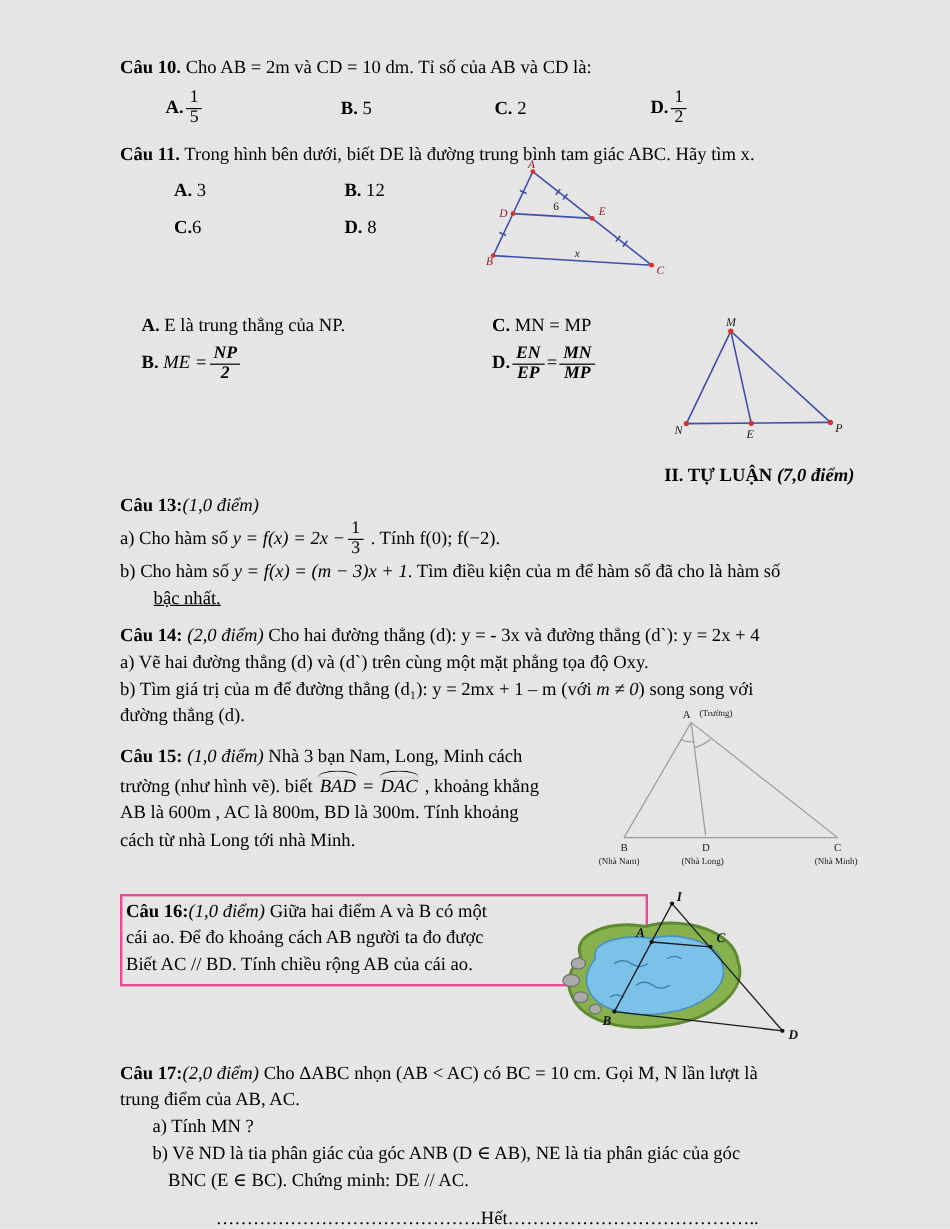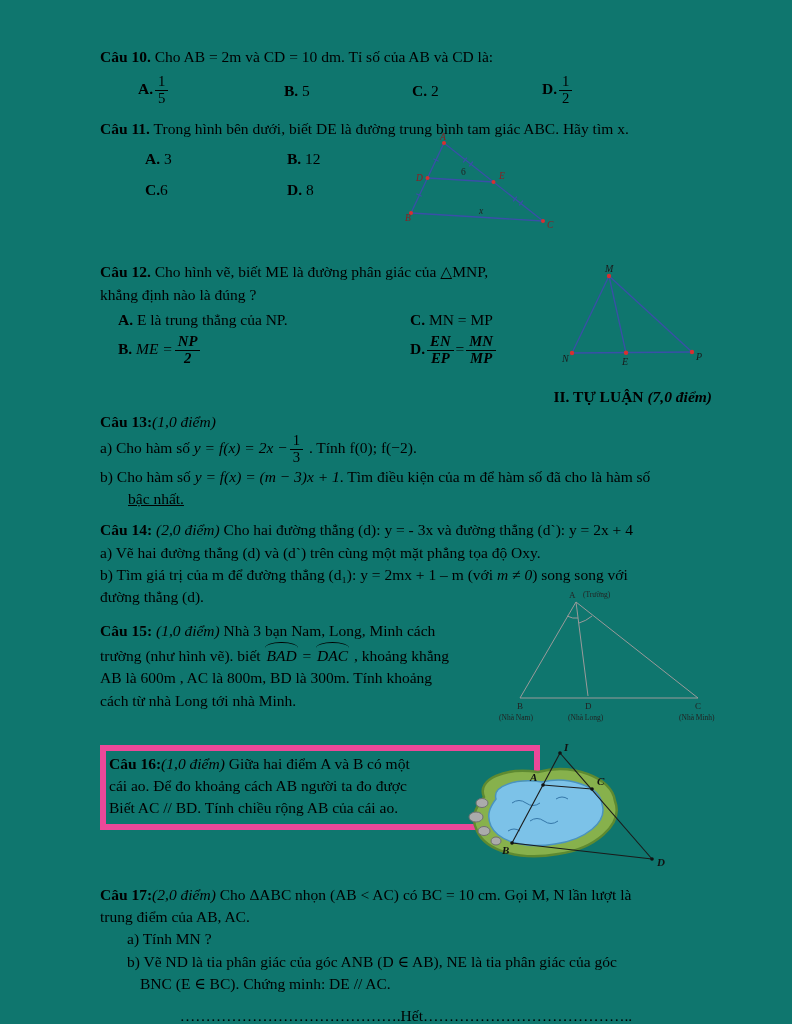--- a/index.html
+++ b/index.html
@@ -1,19 +1,19 @@
 <!DOCTYPE html>
 <html><head>
 <meta charset="utf-8">
 <style>
   *{box-sizing:border-box;}
   html,body{margin:0;padding:0;}
   body{width:792px;height:1024px;background:#ffffff;color:#000;
        font-family:"Liberation Serif","DejaVu Serif",serif;font-size:15.5px;line-height:1.44;}
-  .page{position:relative;width:792px;height:1024px;padding:46px 80px 0 100px;overflow:hidden;background:#0f766e;}
+  .page{position:relative;width:792px;height:1024px;padding:46px 80px 0 100px;overflow:hidden;background:#e5e5e5;}
   p{margin:0;}
   section{margin:0 0 11px 0;}
   .b{font-weight:700;}
   .i{font-style:italic;}
   .bi{font-weight:700;font-style:italic;}
   .mathit{font-style:italic;}
 
   .frac{display:inline-flex;flex-direction:column;align-items:center;vertical-align:middle;
         line-height:1.08;font-size:0.95em;margin:0 2px;}
   .frac .fn{border-bottom:1px solid #000;padding:0 3px;}
@@ -44,21 +44,21 @@
   .sec2{margin-bottom:2px;text-align:right;}
   .q13{margin-bottom:9px;}
 
   
   .q15{position:relative;min-height:110px;margin-bottom:15px;}
   .q15-text{width:404px;}
   .fig15{position:absolute;left:396px;top:-34px;}
 
   
   .q16{position:relative;min-height:132px;margin-bottom:7px;}
-  .q16-box{width:440px;border:6px solid #ec4899;padding:2px 6px 4px 3px;}
+  .q16-box{width:440px;border:2px solid #ec4899;padding:2px 6px 4px 3px;}
   .fig16{position:absolute;left:352px;top:-4px;}
 
   
   .q17{margin-bottom:4px;}
   .ind{margin-left:27px;}
   .ind2{margin-left:40px;}
 
   .footer{text-align:center;margin-top:10px;}
 </style>
 </head>
@@ -120,24 +120,20 @@
         </g>
         <g font-size="9.5" fill="#222" font-family="Liberation Serif, serif">
           <text x="56" y="43">6</text>
           <text x="74" y="82" font-style="italic">x</text>
         </g>
       </svg>
     </div>
   </section>
 
   <section class="q12">
-    <div class="q12-text">
-      <p><span class="b">Câu 12.</span> <span>Cho hình vẽ, biết ME là đường phân giác của △MNP,</span></p>
-      <p>khẳng định nào là đúng ?</p>
-    </div>
     <div class="q12-opts">
       <span><span class="b">A.</span> <span>E là trung thẳng của NP.</span></span>
       <span><span class="b">C.</span> <span>MN = MP</span></span>
       <span><span class="b">B.</span> <span class="mathit">ME =</span><span class="frac mi">
             <span class="fn">NP</span>
             <span class="fd">2</span>
           </span></span>
       <span><span class="b">D.</span><span class="frac mi">
             <span class="fn">EN</span>
             <span class="fd">EP</span>

